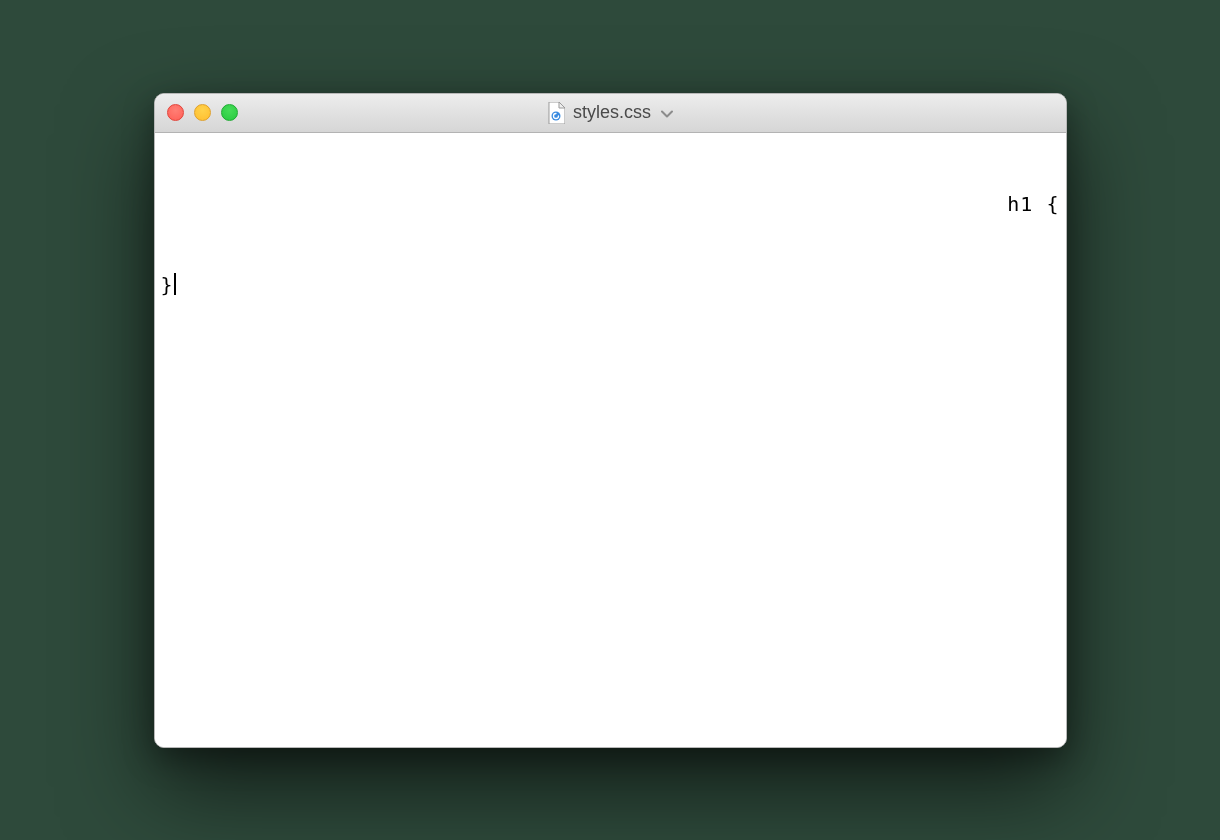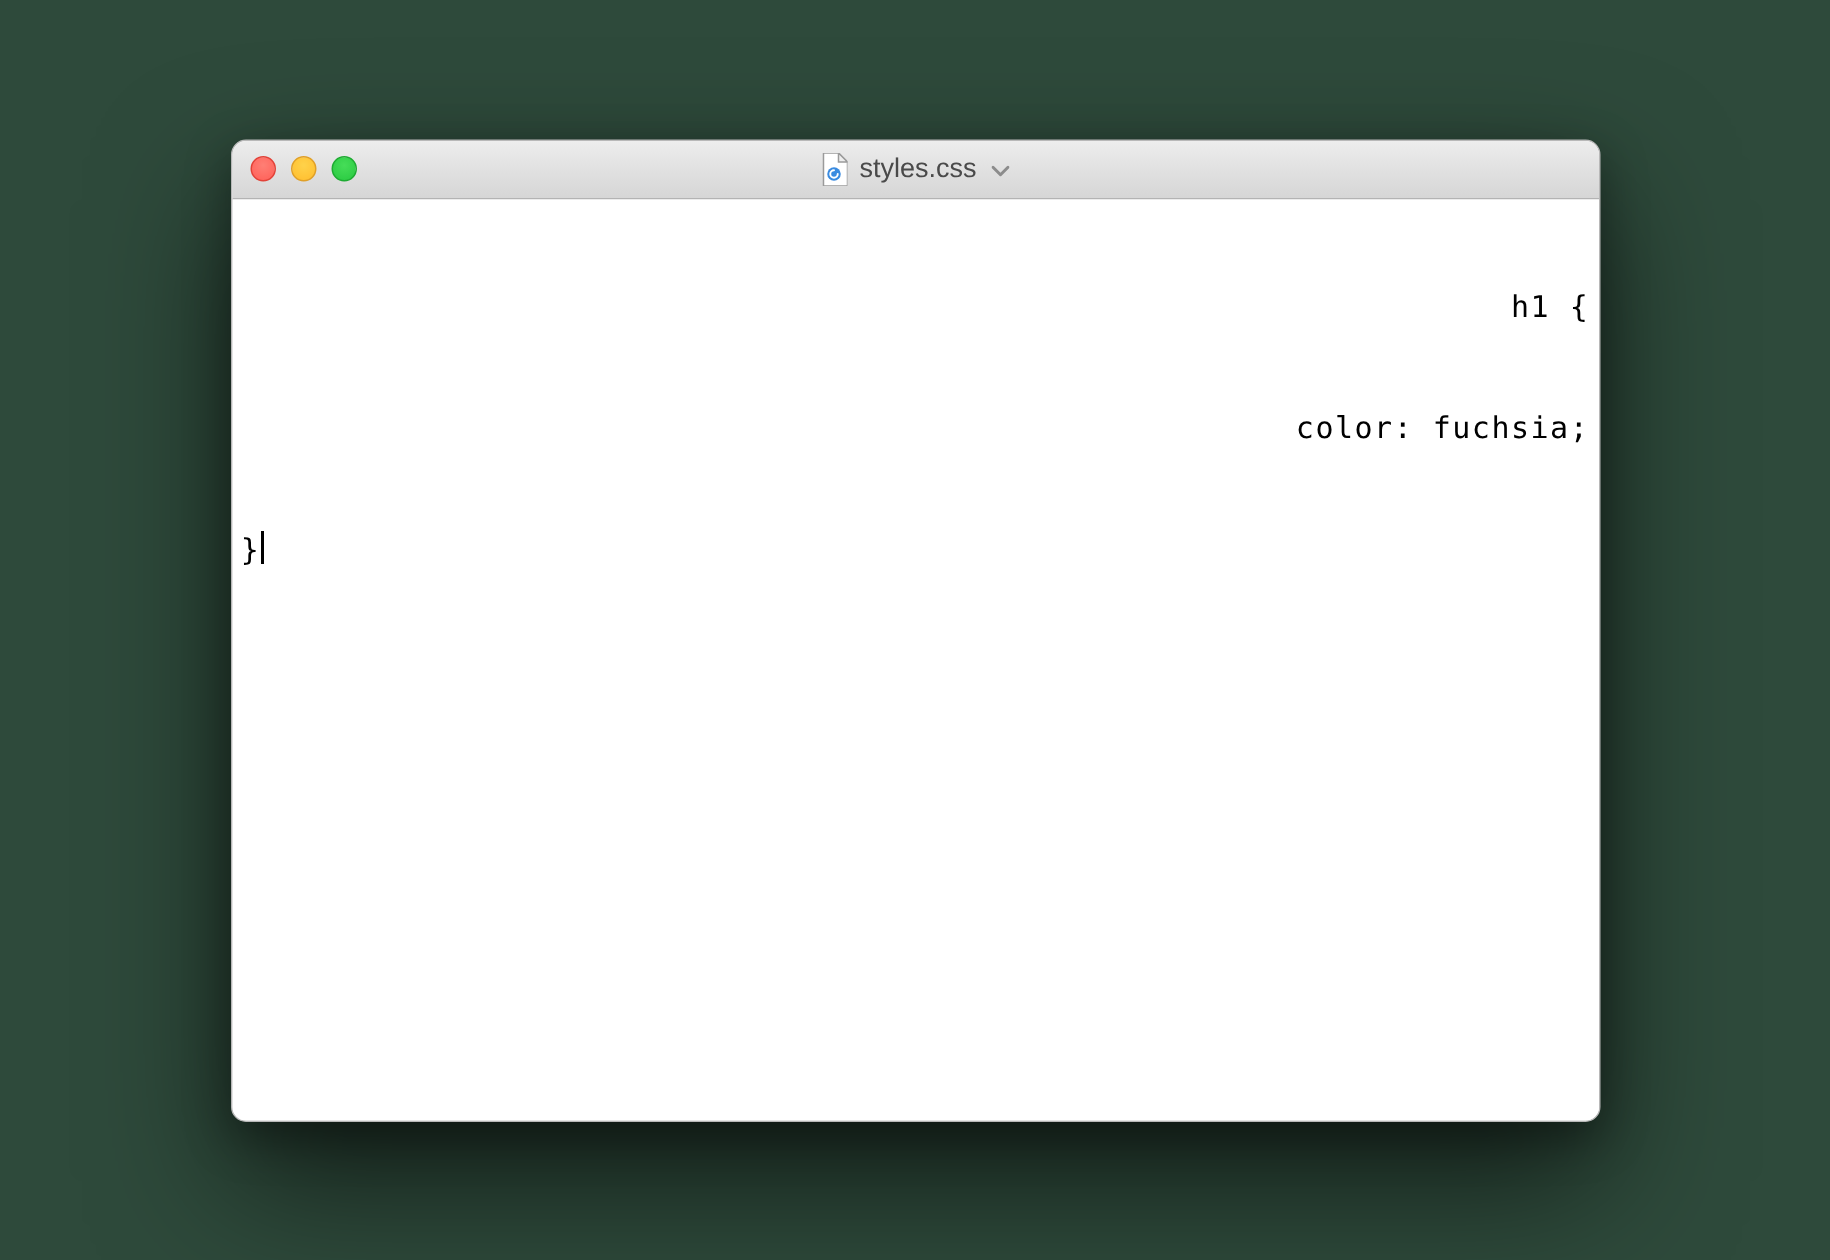--- a/index.html
+++ b/index.html
@@ -152,18 +152,17 @@
       <span class="chevron">
         <svg width="12" height="8" viewBox="0 0 12 8">
           <path d="M1 1.5 L6 6.5 L11 1.5" fill="none" stroke="#8c8c8c" stroke-width="2" stroke-linecap="round" stroke-linejoin="round"></path>
         </svg>
       </span>
     </div>
   </div>
 
   <div class="editor-area">
     <span class="code-line">h1 {</span>
-    <span class="code-line">  color: fuchsia;</span>
     <span class="cursor-line">
       <span class="code-line">}</span><span class="text-cursor"></span>
     </span>
   </div>
 </div>
 
 </body></html>

